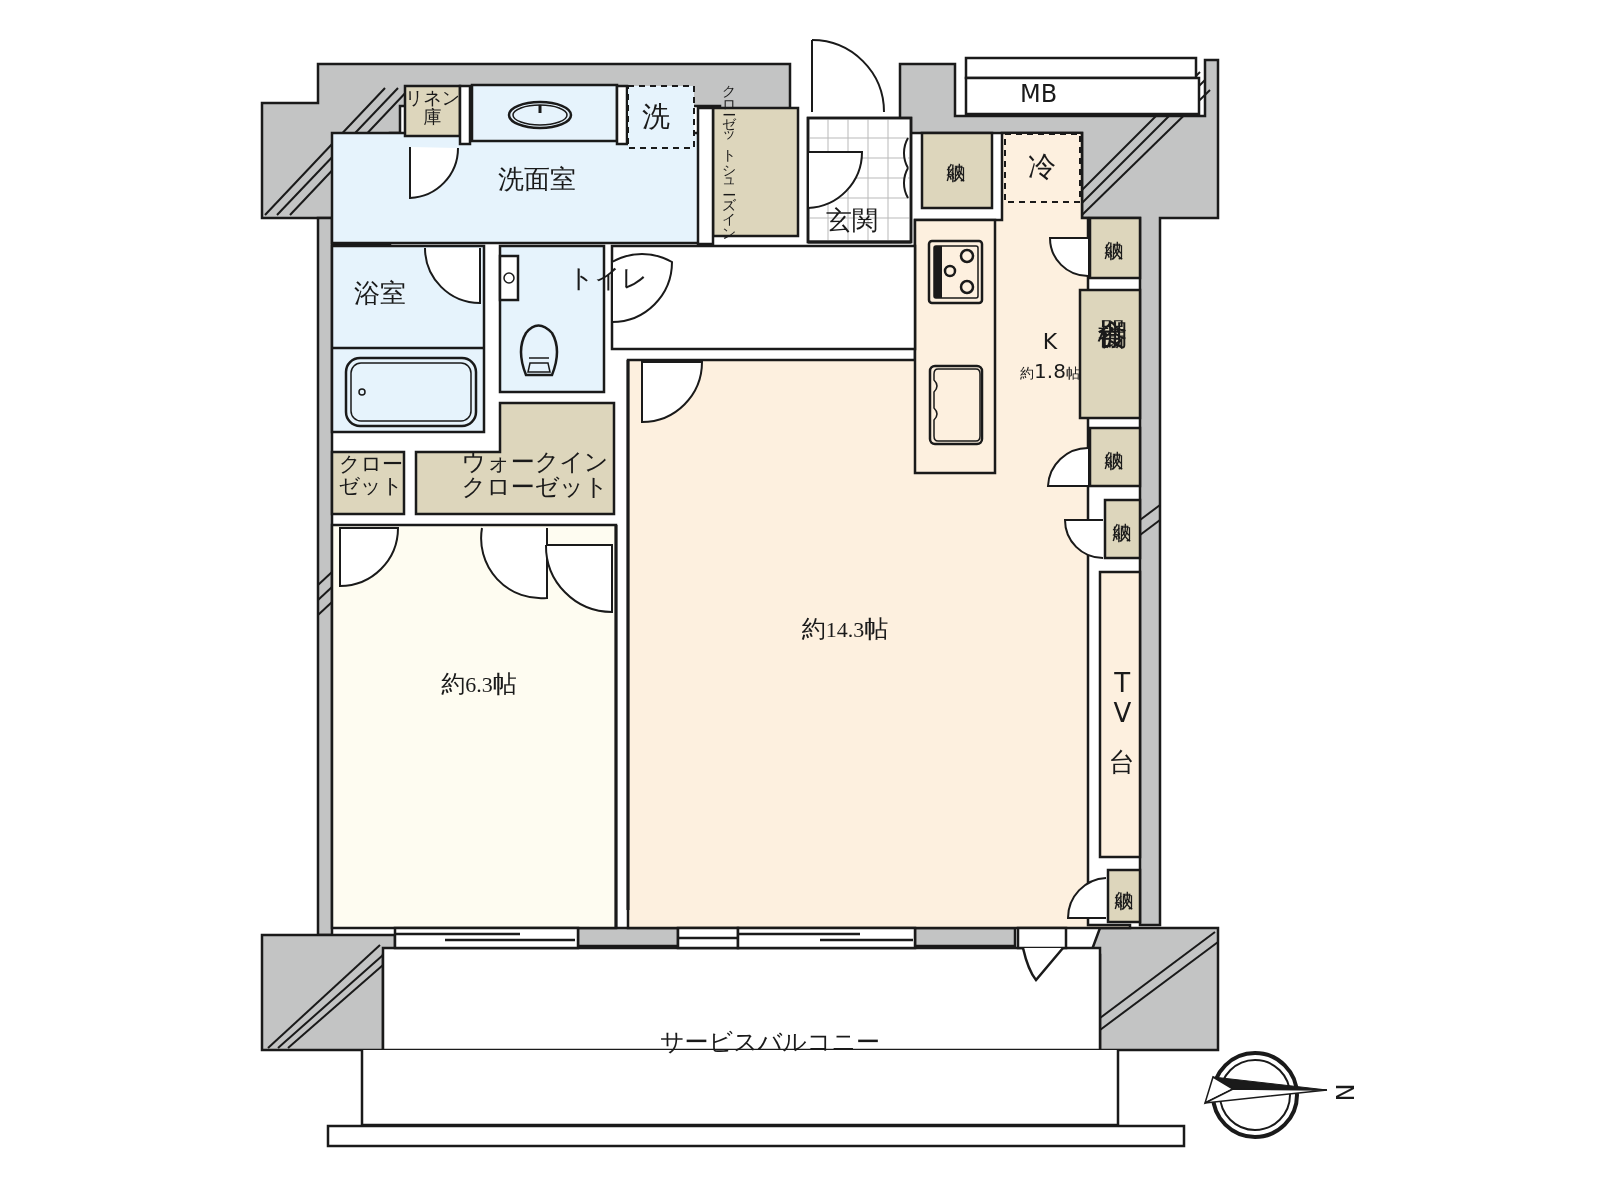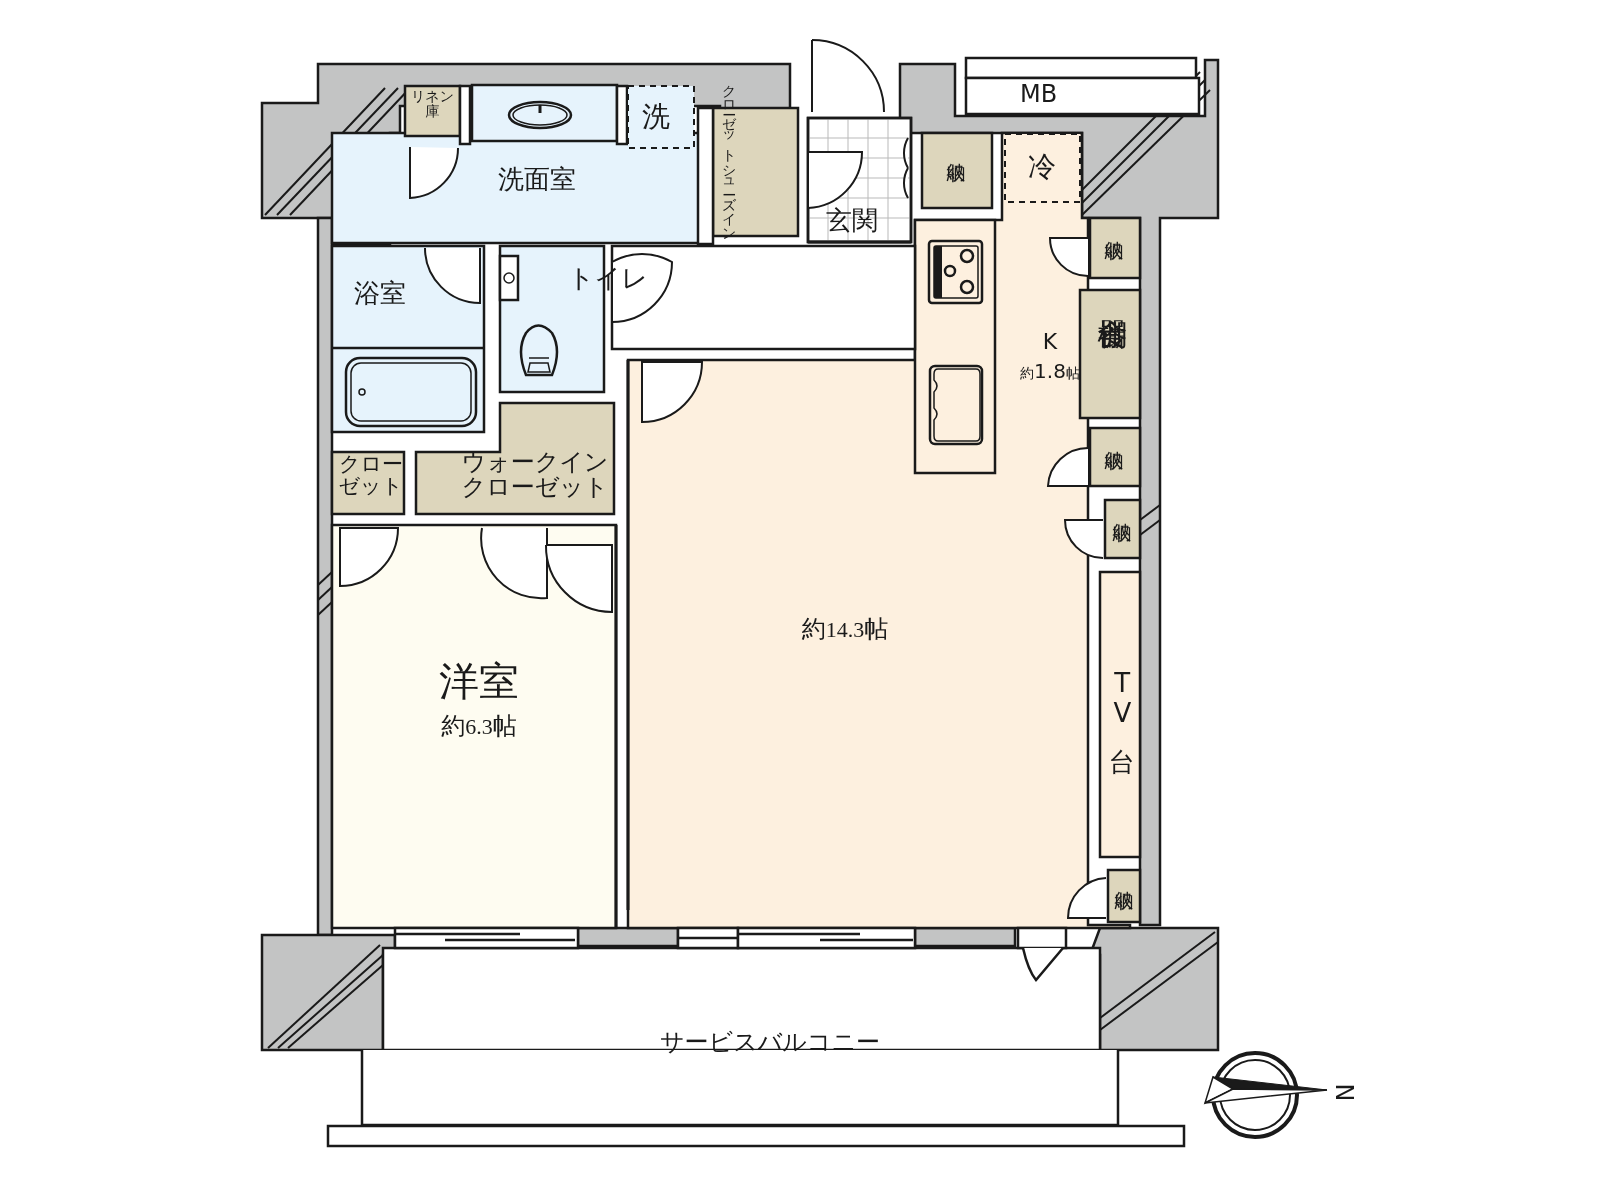--- a/index.html
+++ b/index.html
@@ -205,21 +205,21 @@
     <g transform="translate(1255,1095)">
       <circle r="42" stroke-width="4"></circle>
       <circle r="35" stroke-width="2"></circle>
       <path d="M-42,-18 L72,-5 L-22,-6 Z" fill="#1a1a1a" stroke-width="1"></path>
       <path d="M-42,-18 L-22,-6 L-50,8 Z" fill="#ffffff" stroke-width="1.5"></path>
       <path d="M-50,8 L72,-5 L-22,-6 Z" fill="#ffffff" stroke-width="1.5"></path>
     </g>
   </g>
 </svg>
 
-<div class="lbl sm" style="left:405px;top:89px;width:55px;font-size:14px;">
+<div class="lbl sm" style="left:405px;top:89px;width:55px;font-size:18px;">
   <div>リネン</div>
   <div>庫</div>
 </div>
 <div class="lbl med" style="left:642px;top:102px;font-size:28px;">洗</div>
 <div class="lbl med" style="left:498px;top:166px;">洗面室</div>
 
 <div class="lbl vert xs" style="left:722px;top:117px;height:118px;font-size:14px;display:flex;flex-direction:row-reverse;">
   <span>シューズイン</span>
   <span>クローゼット</span>
 </div>
@@ -248,21 +248,20 @@
 <div class="lbl sm" style="left:333px;top:453px;width:70px;text-align:right;font-size:21px;">
   <div>クロー</div>
   <div>ゼット</div>
 </div>
 <div class="lbl" style="left:455px;top:450px;width:160px;font-size:24px;">
   <div>ウォークイン</div>
   <div>クローゼット</div>
 </div>
 
 <div class="lbl" style="left:384px;top:660px;width:190px;">
-  <div class="big">洋室</div>
   <div class="area" style="margin-top:12px;"><span>約</span><span class="num">6.3</span><span>帖</span></div>
 </div>
 
 <div class="lbl" style="left:745px;top:605px;width:200px;">
   <div class="area" style="margin-top:12px;"><span>約</span><span class="num">14.3</span><span>帖</span></div>
 </div>
 
 <div class="lbl" style="left:660px;top:1030px;font-size:24px;">サービスバルコニー</div>
 
 <div class="lbl" style="left:1334px;top:1080px;font-size:24px;transform:rotate(90deg);">N</div>

